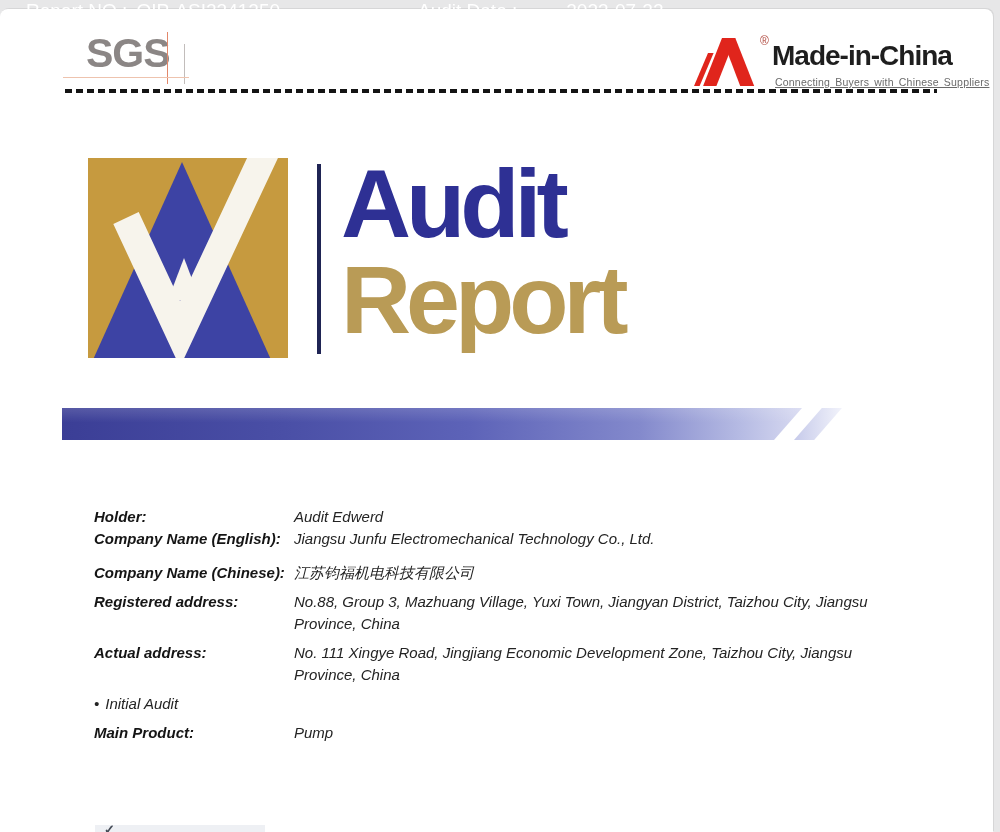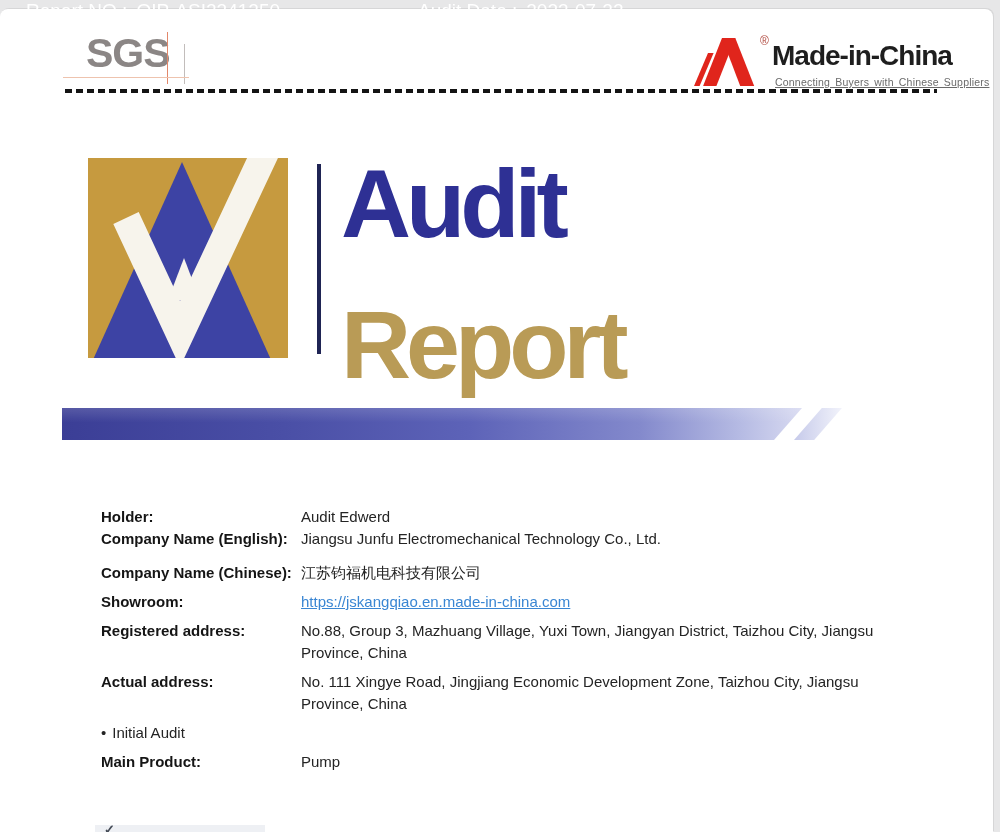--- a/index.html
+++ b/index.html
@@ -25,38 +25,38 @@
 
   .dashed-rule { position:absolute; left:65px; top:89px; width:872px; height:4px;
                  background:repeating-linear-gradient(90deg,#141414 0 7px,transparent 7px 11px); }
 
   
   .audit-logo { position:absolute; left:88px; top:158px; width:200px; height:200px; }
   .title-divider { position:absolute; left:317px; top:164px; width:4px; height:190px; background:#1f2454; }
   .title-line1 { position:absolute; left:341px; top:155px; font-size:97px; font-weight:bold;
                  color:#2e3094; letter-spacing:-5px; line-height:1; }
   .title-line2 { position:absolute; left:341px; top:251px; font-size:97px; font-weight:bold;
-                 color:#b99b56; letter-spacing:-5px; line-height:1;margin-top:45px; }
+                 color:#b99b56; letter-spacing:-5px; line-height:1; }
 
   
   .banner-main { position:absolute; left:62px; top:408px; width:740px; height:32px;
     background:linear-gradient(90deg,#3b3e96 0%,#4a4fa6 30%,#5d63b8 55%,#8389cc 78%,#b7bce4 92%,#d8daf1 100%);
     clip-path:polygon(0 0,100% 0,calc(100% - 28px) 100%,0 100%); }
   .banner-main::after { content:""; position:absolute; inset:0;
     background:linear-gradient(180deg,rgba(255,255,255,.14),rgba(255,255,255,0) 45%); }
   .banner-ghost { position:absolute; left:794px; top:408px; width:48px; height:32px;
     clip-path:polygon(58% 0,100% 0,42% 100%,0 100%);
     background:linear-gradient(90deg,#c6caea,#f2f3fb); }
   .banner-text { position:absolute; top:0; height:32px; display:flex; align-items:flex-start;
                  color:#ffffff; font-size:19px; z-index:2; }
   .banner-text .lbl { margin-right:9px; }
-  .bt1 { left:26px; } .bt2 { left:418px; }
+  .bt1 { left:26px; } .bt2 { left:418px;gap:40px; }
 
   
-  .details { position:absolute; left:101px; top:506px; width:800px; }
+  .details { position:absolute; left:94px; top:506px; width:800px;font-style:italic; }
   .row { display:flex; margin-bottom:7px; font-size:15px; line-height:22px; }
   .row.tight { margin-bottom:0; }
   .row.wide  { margin-bottom:12px; }
   .row .label { flex:0 0 200px; font-weight:bold; color:#151515; }
   .row .value { flex:1 1 auto; max-width:590px; color:#242424; }
   .row .value a { color:#3a86d3; text-decoration:underline; }
   .bullet { margin-right:6px; }
 
   
   .bottom-clip { position:absolute; left:95px; top:822px; width:180px; height:10px; overflow:hidden; }
@@ -113,26 +113,20 @@
     </div>
     <div class="row wide">
       <div class="label">Company Name (English):</div>
       <div class="value">Jiangsu Junfu Electromechanical Technology Co., Ltd.</div>
     </div>
     <div class="row">
       <div class="label">Company Name (Chinese):</div>
       <div class="value">江苏钧福机电科技有限公司</div>
     </div>
     <div class="row">
-      <div class="label">Showroom:</div>
-      <div class="value">
-        <a href="#">https://jskangqiao.en.made-in-china.com</a>
-      </div>
-    </div>
-    <div class="row">
       <div class="label">Registered address:</div>
       <div class="value">No.88, Group 3, Mazhuang Village, Yuxi Town, Jiangyan District, Taizhou City, Jiangsu Province, China</div>
     </div>
     <div class="row">
       <div class="label">Actual address:</div>
       <div class="value">No. 111 Xingye Road, Jingjiang Economic Development Zone, Taizhou City, Jiangsu Province, China</div>
     </div>
     <div class="row">
       <div class="value">
         <span class="bullet">•</span><span>Initial Audit</span>

